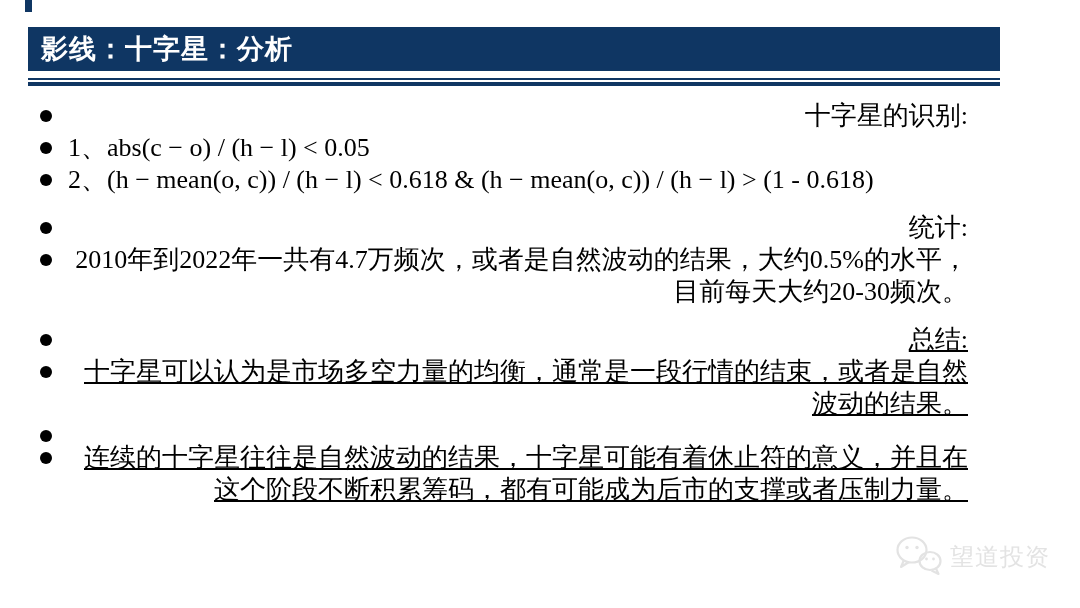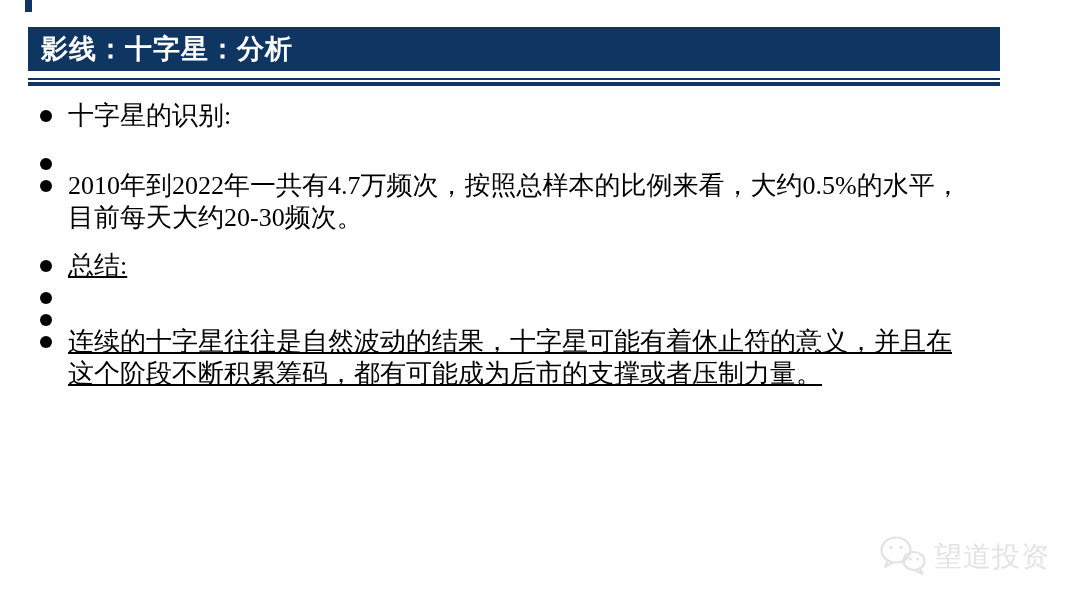--- a/index.html
+++ b/index.html
@@ -42,21 +42,21 @@
     box-sizing: border-box;
     border-top: 2px solid #0f3663;
     border-bottom: 4px solid #0f3663;
     background: #ffffff;
   }
   .content {
     position: absolute;
     left: 40px; top: 100px;
     width: 1005px;
   }
-  .section { margin: 0 0 16px 0; }
+  .section { margin: 0 0 16px 0; text-align: right; }
   .section:last-child { margin-bottom: 0; text-decoration: underline; }
   .li {
     display: flex;
     align-items: flex-start;
   }
   .bullet {
     flex: 0 0 12px;
     width: 12px; height: 12px;
     border-radius: 50%;
     background: #000000;
@@ -72,21 +72,21 @@
   .li.nowrap .li-text { width: auto; white-space: nowrap; }
   .watermark {
     position: absolute;
     right: 30px; bottom: 28px;
     display: flex;
     align-items: center;
     gap: 7px;
   }
   .watermark .wm-text {
     color: #e3e3e3;
-    font-size: 28px;
+    font-size: 24px;
     letter-spacing: 1px;
     white-space: nowrap;
   }
 </style>
 </head>
 <body>
 
 <div class="slide">
 
   <div class="top-tick"></div>
@@ -97,39 +97,49 @@
 
   <div class="double-rule"></div>
 
   <div class="content">
 
     <div class="section">
       <div class="li">
         <span class="bullet"></span>
         <span class="li-text">十字星的识别:</span>
       </div>
+      <div class="li nowrap">
+        <span class="bullet"></span>
+        <span class="li-text">1、abs(c − o) / (h − l) &lt; 0.05</span>
+      </div>
+      <div class="li nowrap">
+        <span class="bullet"></span>
+        <span class="li-text">2、(h − mean(o, c)) / (h − l) &lt; 0.618 &amp; (h − mean(o, c)) / (h − l) &gt; (1 - 0.618)</span>
+      </div>
     </div>
 
     <div class="section">
       <div class="li">
         <span class="bullet"></span>
+        <span class="li-text">统计:</span>
       </div>
       <div class="li">
         <span class="bullet"></span>
-        <span class="li-text">2010年到2022年一共有4.7万频次，按照总样本的比例来看，大约0.5%的水平，目前每天大约20-30频次。</span>
+        <span class="li-text">2010年到2022年一共有4.7万频次，或者是自然波动的结果，大约0.5%的水平，目前每天大约20-30频次。</span>
       </div>
     </div>
 
     <div class="section">
       <div class="li">
         <span class="bullet"></span>
         <span class="li-text">总结:</span>
       </div>
       <div class="li">
         <span class="bullet"></span>
+        <span class="li-text">十字星可以认为是市场多空力量的均衡，通常是一段行情的结束，或者是自然波动的结果。</span>
       </div>
       <div class="li">
         <span class="bullet"></span>
       </div>
       <div class="li">
         <span class="bullet"></span>
         <span class="li-text">连续的十字星往往是自然波动的结果，十字星可能有着休止符的意义，并且在这个阶段不断积累筹码，都有可能成为后市的支撑或者压制力量。</span>
       </div>
     </div>
 

